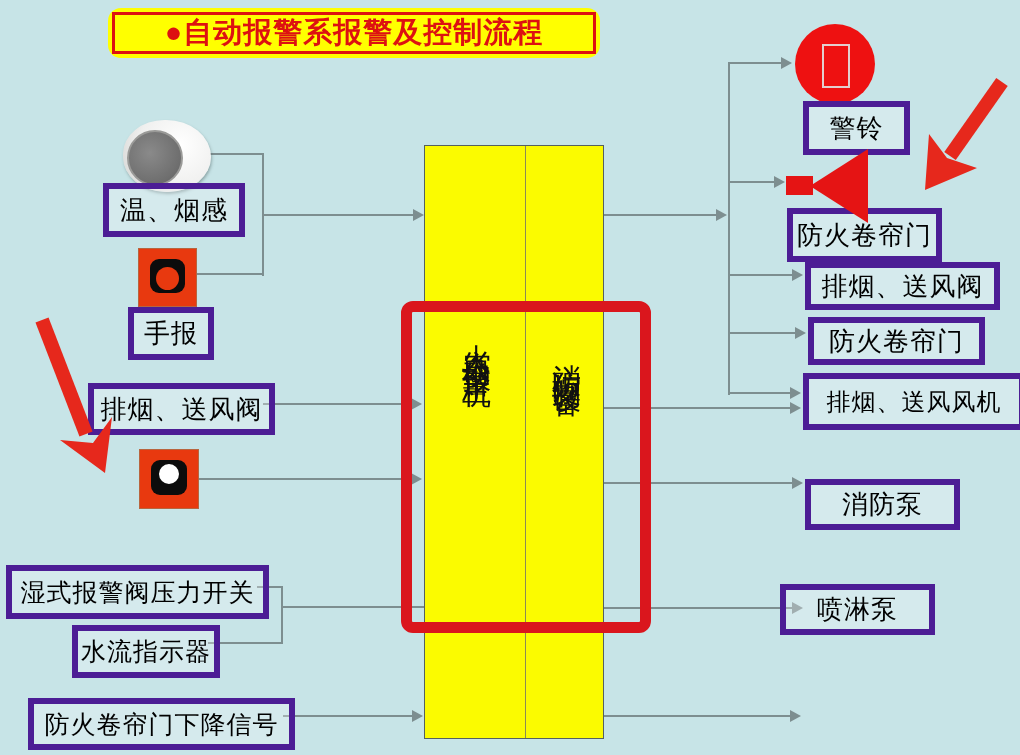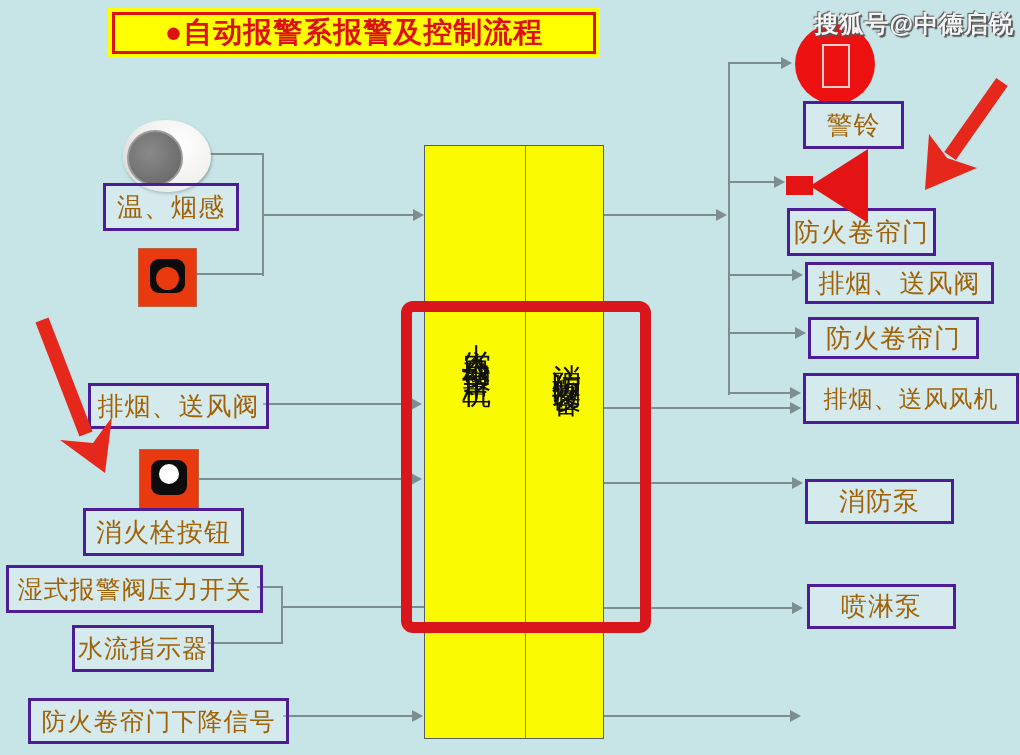--- a/index.html
+++ b/index.html
@@ -2,37 +2,37 @@
 <html><head>
 <meta charset="utf-8">
 <style>
   html,body{margin:0;padding:0;}
   .stage{
     position:relative;width:1020px;height:755px;overflow:hidden;
     background:#c7e4e7;
     font-family:"Liberation Serif","DejaVu Serif",serif;
   }
   
-  .title-box{position:absolute;left:108px;top:8px;width:492px;height:50px;background:#ffff00;}
+  .title-box{position:absolute;left:108px;top:8px;width:492px;height:50px;background:#ffff00;border-radius:13px;}
   .title-inner{position:absolute;inset:4px;border:3px solid #dd1111;display:flex;align-items:center;justify-content:center;}
   .title-text{color:#dd1111;font-weight:bold;font-size:29px;letter-spacing:1px;white-space:nowrap;}
   
   .watermark{position:absolute;right:6px;top:8px;font-family:"Liberation Sans",sans-serif;
     font-weight:bold;font-size:24px;color:#f5f5f5;letter-spacing:1px;z-index:9;
     text-shadow:2px 2px 1px #555,-1px -1px 1px #555;}
   
   .hl,.vl{position:absolute;background:#7d8e90;z-index:1;}
   .hl{height:2px;}
   .vl{width:2px;}
   .ar{position:absolute;width:0;height:0;z-index:1;
     border-top:6px solid transparent;border-bottom:6px solid transparent;border-left:11px solid #7d8e90;}
   
-  .lbox{position:absolute;border:3px solid #4c1d95;background:rgba(244,250,251,0.30);
+  .lbox{position:absolute;border:6px solid #4c1d95;background:rgba(244,250,251,0.30);
     display:flex;align-items:center;justify-content:center;z-index:2;
-    font-size:26px;color:#a16207;white-space:nowrap;letter-spacing:1px;font-family:Liberation Mono, monospace;}
+    font-size:26px;color:#000000;white-space:nowrap;letter-spacing:1px;font-family:Liberation Mono, monospace;}
   
   .main-box{position:absolute;left:424px;top:145px;width:178px;height:592px;
     background:#fbfb00;border:1px solid #55605f;z-index:2;}
   .main-divider{position:absolute;left:100px;top:0;width:1px;height:100%;background:#8a8a55;}
   .vtext{position:absolute;writing-mode:vertical-rl;text-orientation:upright;
     font-size:29px;letter-spacing:5px;color:#111;font-weight:500;}
   
   .red-rect{position:absolute;left:401px;top:301px;width:228px;height:310px;
     border:11px solid #da161d;border-radius:12px;z-index:3;}
   
@@ -97,21 +97,20 @@
   <div class="ar" style="left:792px;top:602px;"></div>
   <div class="hl" style="left:602px;top:715px;width:190px;"></div>
   <div class="ar" style="left:790px;top:710px;"></div>
 
   <div class="title-box">
     <div class="title-inner">
       <span class="title-text">●自动报警系报警及控制流程</span>
     </div>
   </div>
 
-  <div class="watermark">搜狐号@中德启锐</div>
 
   <div class="main-box">
     <div class="main-divider"></div>
     <div class="vtext" style="left:32px;top:175px;">火灾自动报警主机</div>
     <div class="vtext" style="left:122px;top:195px;">消防控制设备</div>
   </div>
 
   <div class="red-rect"></div>
 
   <div class="detector">
@@ -125,25 +124,25 @@
   </div>
 
   <div class="pbtn" style="left:140px;top:450px;width:58px;height:58px;">
     <div class="pbtn-inner"></div>
     <div class="pbtn-circle" style="left:16px;top:11px;width:20px;height:20px;background:#ffffff;border:3px solid #0c0c0c;"></div>
   </div>
 
   <div class="lbox" style="left:103px;top:183px;width:130px;height:42px;">
     <span>温、烟感</span>
     </div>
+  <div class="lbox" style="left:128px;top:307px;width:74px;height:41px;">
+    <span>手报</span>
+    </div>
   <div class="lbox" style="left:88px;top:383px;width:175px;height:40px;">
     <span>排烟、送风阀</span>
-    </div>
-  <div class="lbox" style="left:83px;top:508px;width:155px;height:42px;">
-    <span>消火栓按钮</span>
     </div>
   <div class="lbox" style="left:6px;top:565px;width:251px;height:42px;font-size:25px;">
     <span>湿式报警阀压力开关</span>
     </div>
   <div class="lbox" style="left:28px;top:698px;width:255px;height:40px;font-size:25px;">
     <span>防火卷帘门下降信号</span>
     </div>
   <div class="lbox" style="left:72px;top:625px;width:136px;height:41px;font-size:25px;">
     <span>水流指示器</span>
     </div>
@@ -163,21 +162,21 @@
     </div>
   <div class="lbox" style="left:808px;top:317px;width:165px;height:36px;align-items:center;">
     <span>防火卷帘门</span>
     </div>
   <div class="lbox" style="left:803px;top:373px;width:210px;height:45px;font-size:24px;">
     <span>排烟、送风风机</span>
     </div>
   <div class="lbox" style="left:805px;top:468px;width:143px;height:39px;margin-top:11px;">
     <span>消防泵</span>
     </div>
-  <div class="lbox" style="left:807px;top:584px;width:143px;height:39px;">
+  <div class="lbox" style="left:780px;top:584px;width:143px;height:39px;">
     <span>喷淋泵</span>
     </div>
 
   <svg class="overlay" viewBox="0 0 1020 755">
     <g>
       <rect x="786" y="176" width="27" height="19" fill="#e51414"></rect>
       <polygon points="810,186 868,149 868,223" fill="#e51414"></polygon>
     </g>
     <g>
       <line x1="42" y1="320" x2="86" y2="434" stroke="#e6281c" stroke-width="14"></line>

